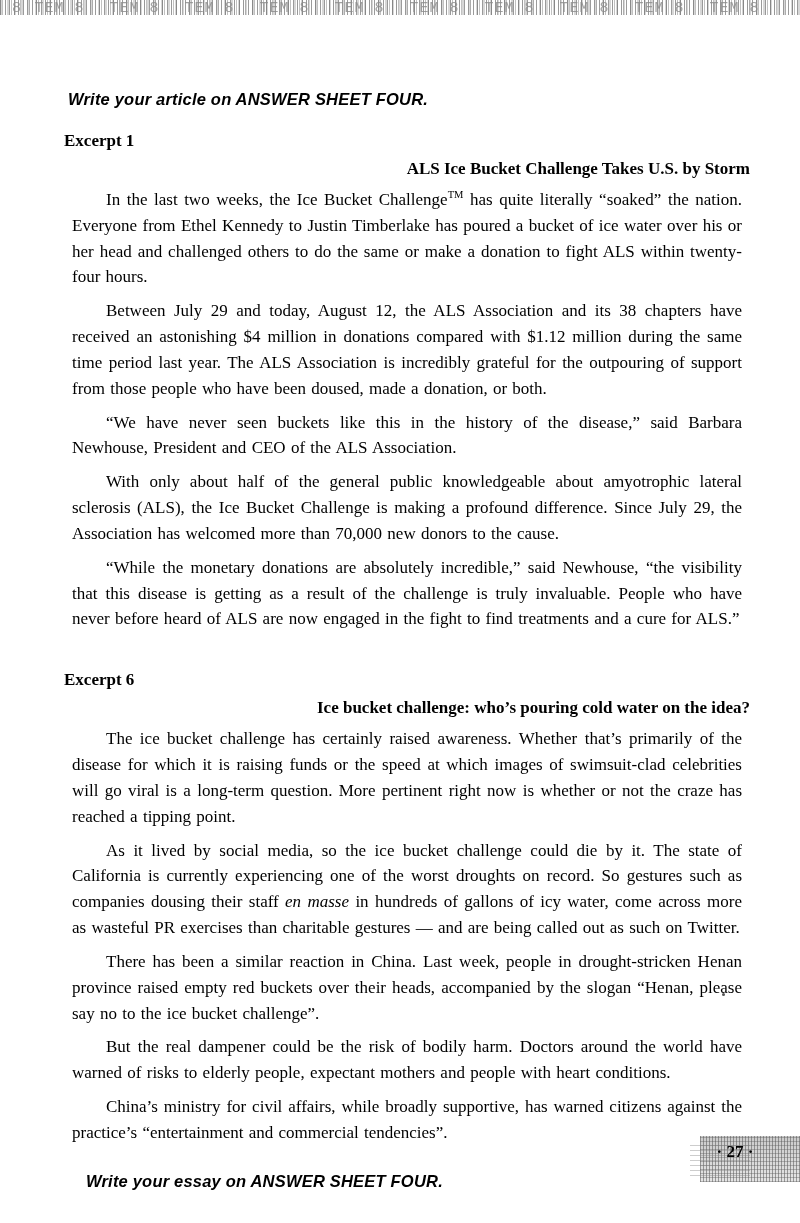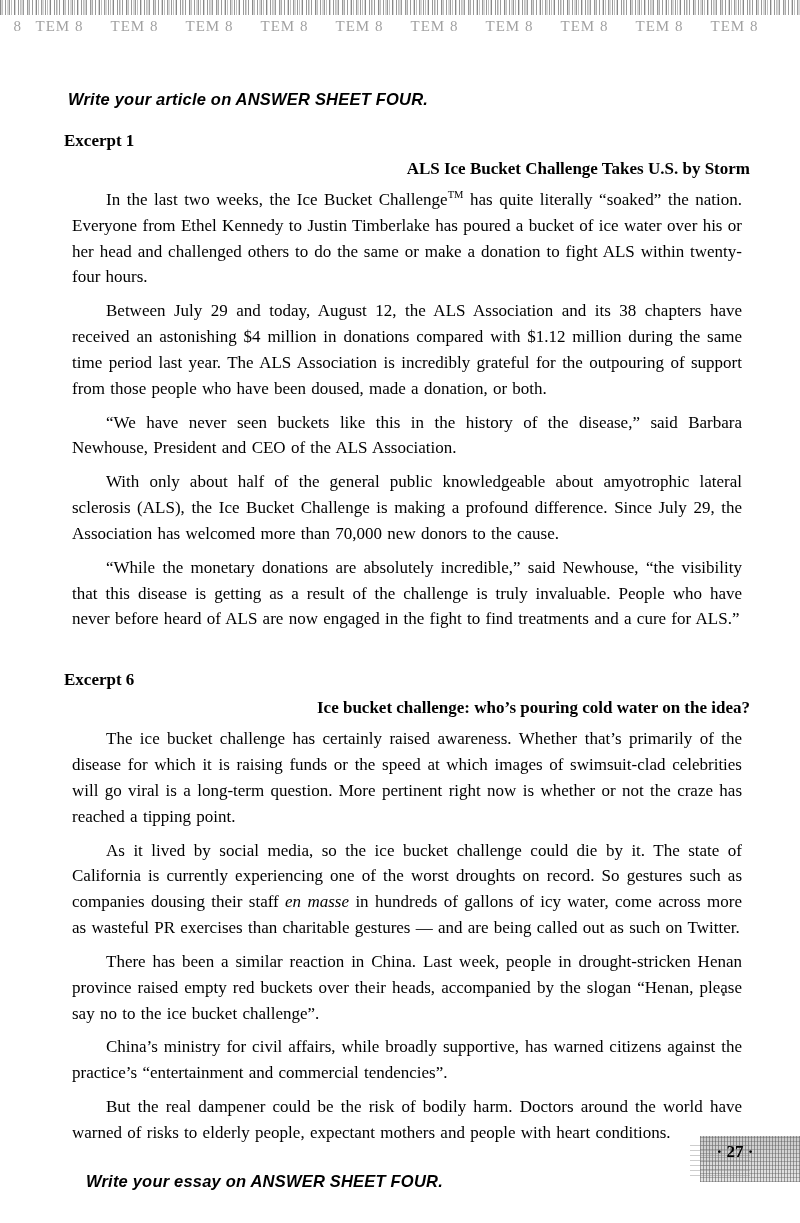--- a/index.html
+++ b/index.html
@@ -33,28 +33,28 @@
         rgba(255,255,255,0) 6px, rgba(255,255,255,0) 9px),
       repeating-linear-gradient(90deg,
         rgba(150,150,150,0.45) 0px, rgba(150,150,150,0.45) 2px,
         rgba(255,255,255,0) 2px, rgba(255,255,255,0) 7px);
     opacity: 0.85;
   }
 
   
   .page-header {
     position: absolute;
-    top: 18px;
+    top: 0;
     left: 0;
     width: 800px;
     height: 26px;
     white-space: nowrap;
     overflow: hidden;
     color: #8d8d8d;
-    font-family: Liberation Serif, serif;
+    font-family: Liberation Mono, monospace;
     font-size: 15px;
     letter-spacing: 1px;
     opacity: 0.82;
   }
   .page-header .hdr-token {
     display: inline-block;
     width: 75px;
     text-align: center;
     filter: blur(0.3px);
   }
@@ -220,23 +220,23 @@
   <div class="excerpt-title">Ice bucket challenge: who’s pouring cold water on the idea?</div>
 
   <p class="body-text">The ice bucket challenge has certainly raised awareness. Whether that’s primarily of the disease for which it is raising funds or the speed at which images of swimsuit-clad celebrities will go viral is a long-term question. More pertinent right now is whether or not the craze has reached a tipping point.</p>
 
   <p class="body-text">
     <span id="e2p2a">As it lived by social media, so the ice bucket challenge could die by it. The state of California is currently experiencing one of the worst droughts on record. So gestures such as companies dousing their staff </span><em class="latin">en masse</em><span id="e2p2b"> in hundreds of gallons of icy water, come across more as wasteful PR exercises than charitable gestures — and are being called out as such on Twitter.</span>
   </p>
 
   <p class="body-text">There has been a similar reaction in China. Last week, people in drought-stricken Henan province raised empty red buckets over their heads, accompanied by the slogan “Henan, please say no to the ice bucket challenge”.</p>
 
+  <p class="body-text">But the real dampener could be the risk of bodily harm. Doctors around the world have warned of risks to elderly people, expectant mothers and people with heart conditions.</p>
+
   <p class="body-text">China’s ministry for civil affairs, while broadly supportive, has warned citizens against the practice’s “entertainment and commercial tendencies”.</p>
-
-  <p class="body-text">But the real dampener could be the risk of bodily harm. Doctors around the world have warned of risks to elderly people, expectant mothers and people with heart conditions.</p>
 
   <div class="instruction bottom">Write your essay on ANSWER SHEET FOUR.</div>
 
   <div class="the-end">— THE END —</div>
 </div>
 
 <div class="stray-dot"></div>
 
 <div class="footer">
   <div class="footer-smudge"></div>

